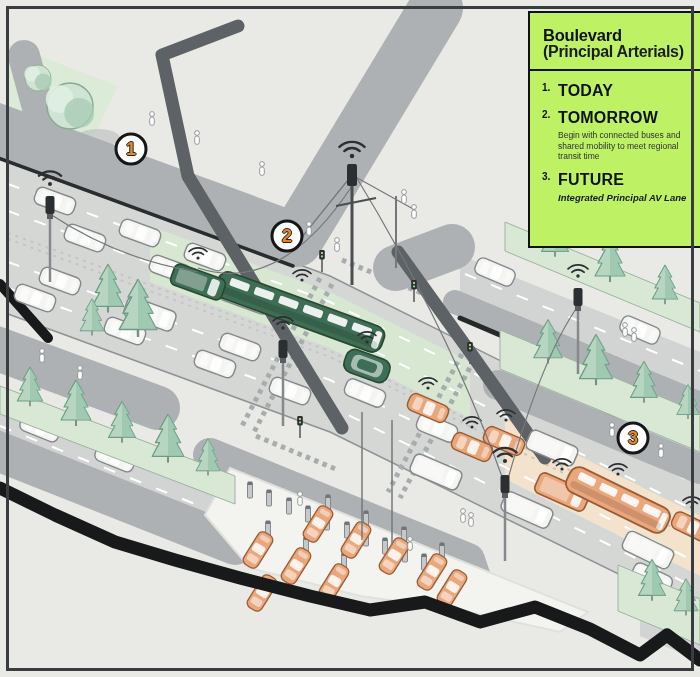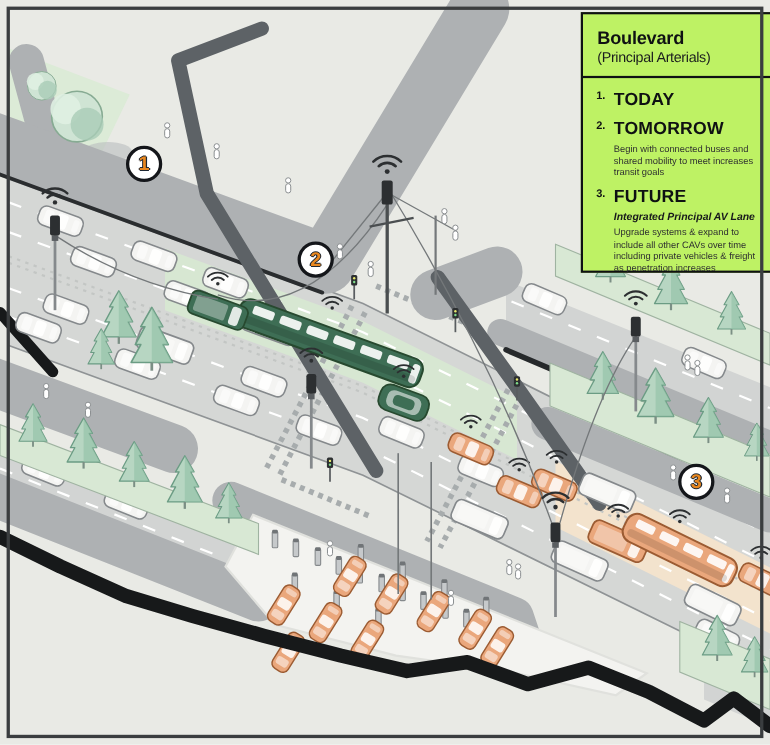--- a/index.html
+++ b/index.html
@@ -3,21 +3,21 @@
 <meta charset="utf-8">
 <style>
   html,body{margin:0;padding:0;background:#ffffff;font-family:"Liberation Sans",sans-serif;}
   #canvas{position:relative;width:700px;height:677px;overflow:hidden;background:#e9eae5;}
   #scene{position:absolute;inset:0;}
   
   .legend{position:absolute;left:528px;top:11px;width:176px;height:237px;background:#bef264;
           border:2.5px solid #0f1113;box-sizing:border-box;z-index:30;}
   .legend-title-block{padding:13px 10px 9px 13px;border-bottom:2.5px solid #0f1113;}
   .legend-title{font-size:16.5px;font-weight:bold;color:#0f1113;letter-spacing:-0.2px;line-height:18px;}
-  .legend-subtitle{font-size:13px;color:#1a1c1e;letter-spacing:-0.3px;line-height:16px;}
+  .legend-subtitle{font-size:16px;color:#1a1c1e;letter-spacing:-0.3px;line-height:16px;font-weight:bold;}
   .legend-items{padding:11px 9px 0 12px;}
   .legend-item{display:flex;gap:6px;margin-bottom:9px;}
   .legend-num{font-size:10px;font-weight:bold;color:#0f1113;flex:0 0 10px;}
   .legend-heading{font-size:16px;font-weight:bold;color:#0f1113;letter-spacing:0.2px;}
   .legend-sub{font-size:9.5px;font-weight:bold;font-style:italic;color:#17191b;margin-top:3px;line-height:11.5px;}
   .legend-body{font-size:8.5px;color:#2e2f30;margin-top:3px;line-height:10.5px;}
   
   .callout{position:absolute;width:33px;height:33px;border-radius:50%;background:#ffffff;
            border:3px solid #14161a;box-sizing:border-box;z-index:25;
            display:flex;align-items:center;justify-content:center;transform:translate(-50%,-50%);}
@@ -371,28 +371,27 @@
     <div class="legend-item">
       <div class="legend-num">1.</div>
       <div>
         <div class="legend-heading">TODAY</div>
       </div>
     </div>
     <div class="legend-item">
       <div class="legend-num">2.</div>
       <div>
         <div class="legend-heading">TOMORROW</div>
-        <div class="legend-body">Begin with connected buses and shared mobility to meet increases transit goals</div>
+        <div class="legend-body">Begin with connected buses and shared mobility to meet regional transit time</div>
       </div>
     </div>
     <div class="legend-item">
       <div class="legend-num">3.</div>
       <div>
         <div class="legend-heading">FUTURE</div>
         <div class="legend-sub">Integrated Principal AV Lane</div>
-        <div class="legend-body">Upgrade systems &amp; expand to include all other CAVs over time including private vehicles &amp; freight as penetration increases</div>
       </div>
     </div>
   </div>
 </div>
 
 <div class="frame"></div>
 </div>
 
 </body></html>

